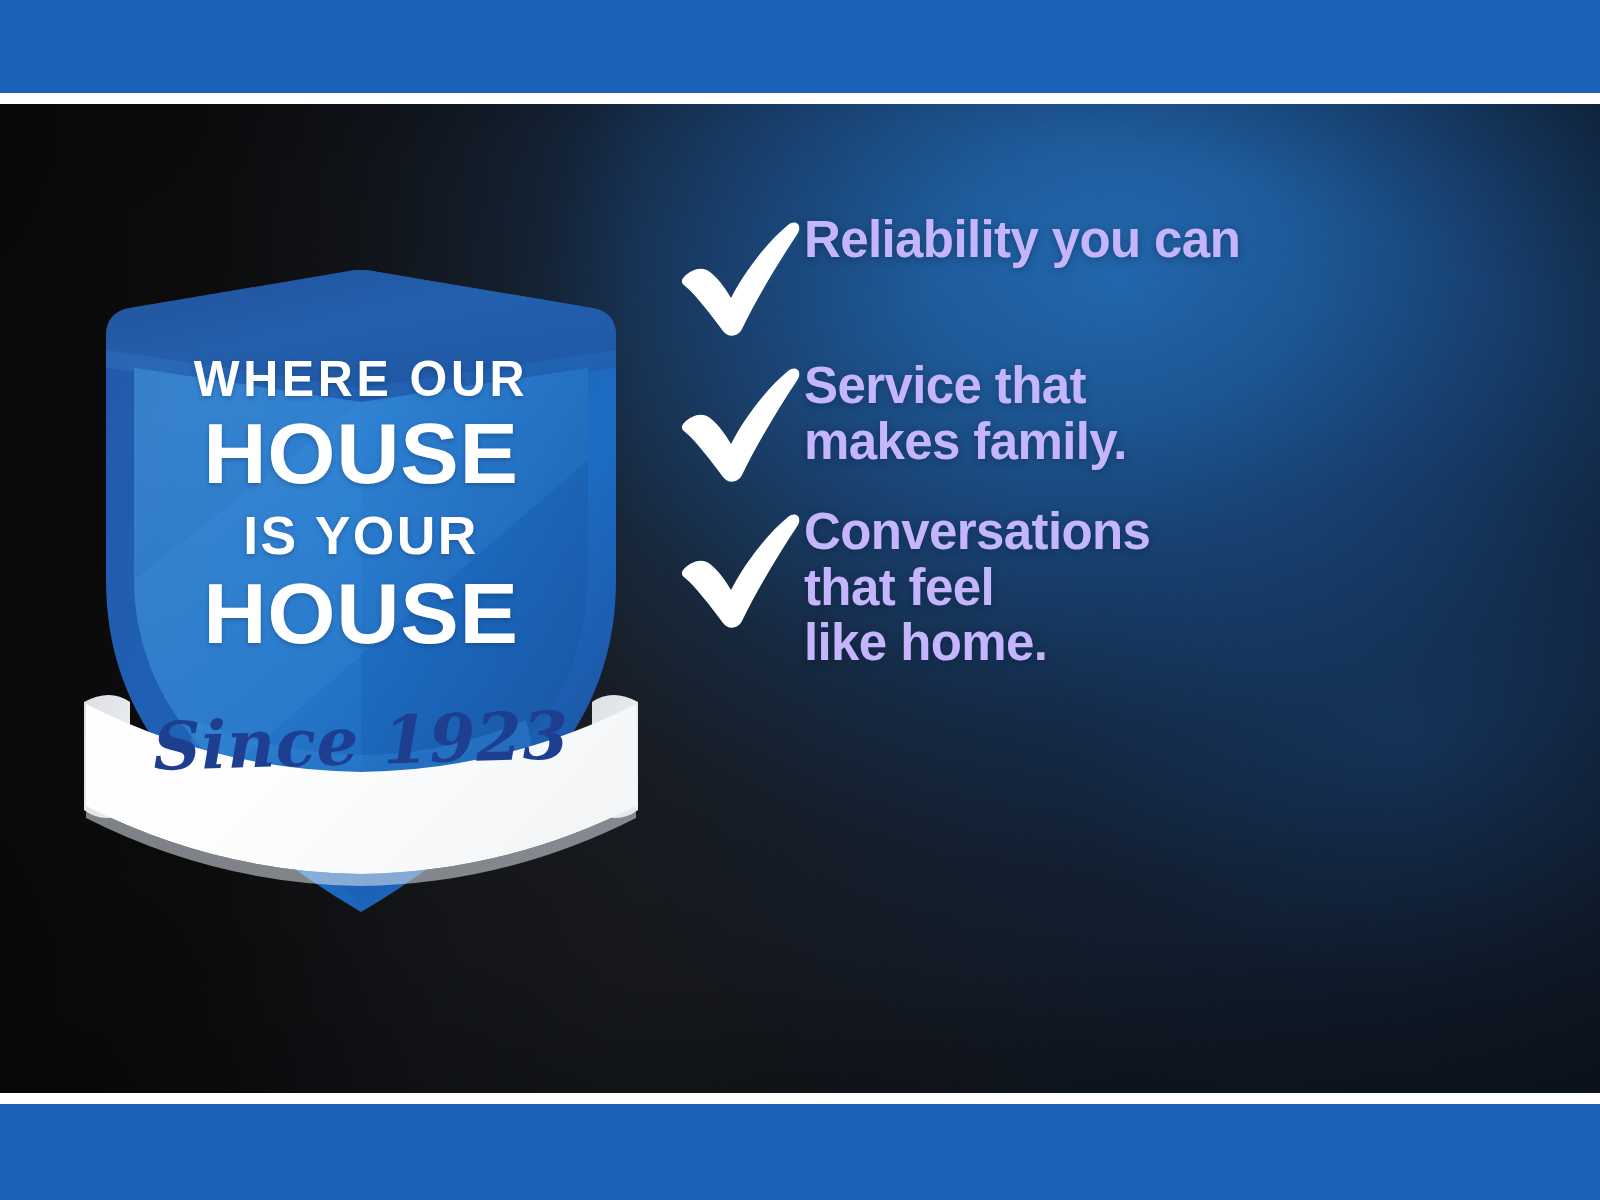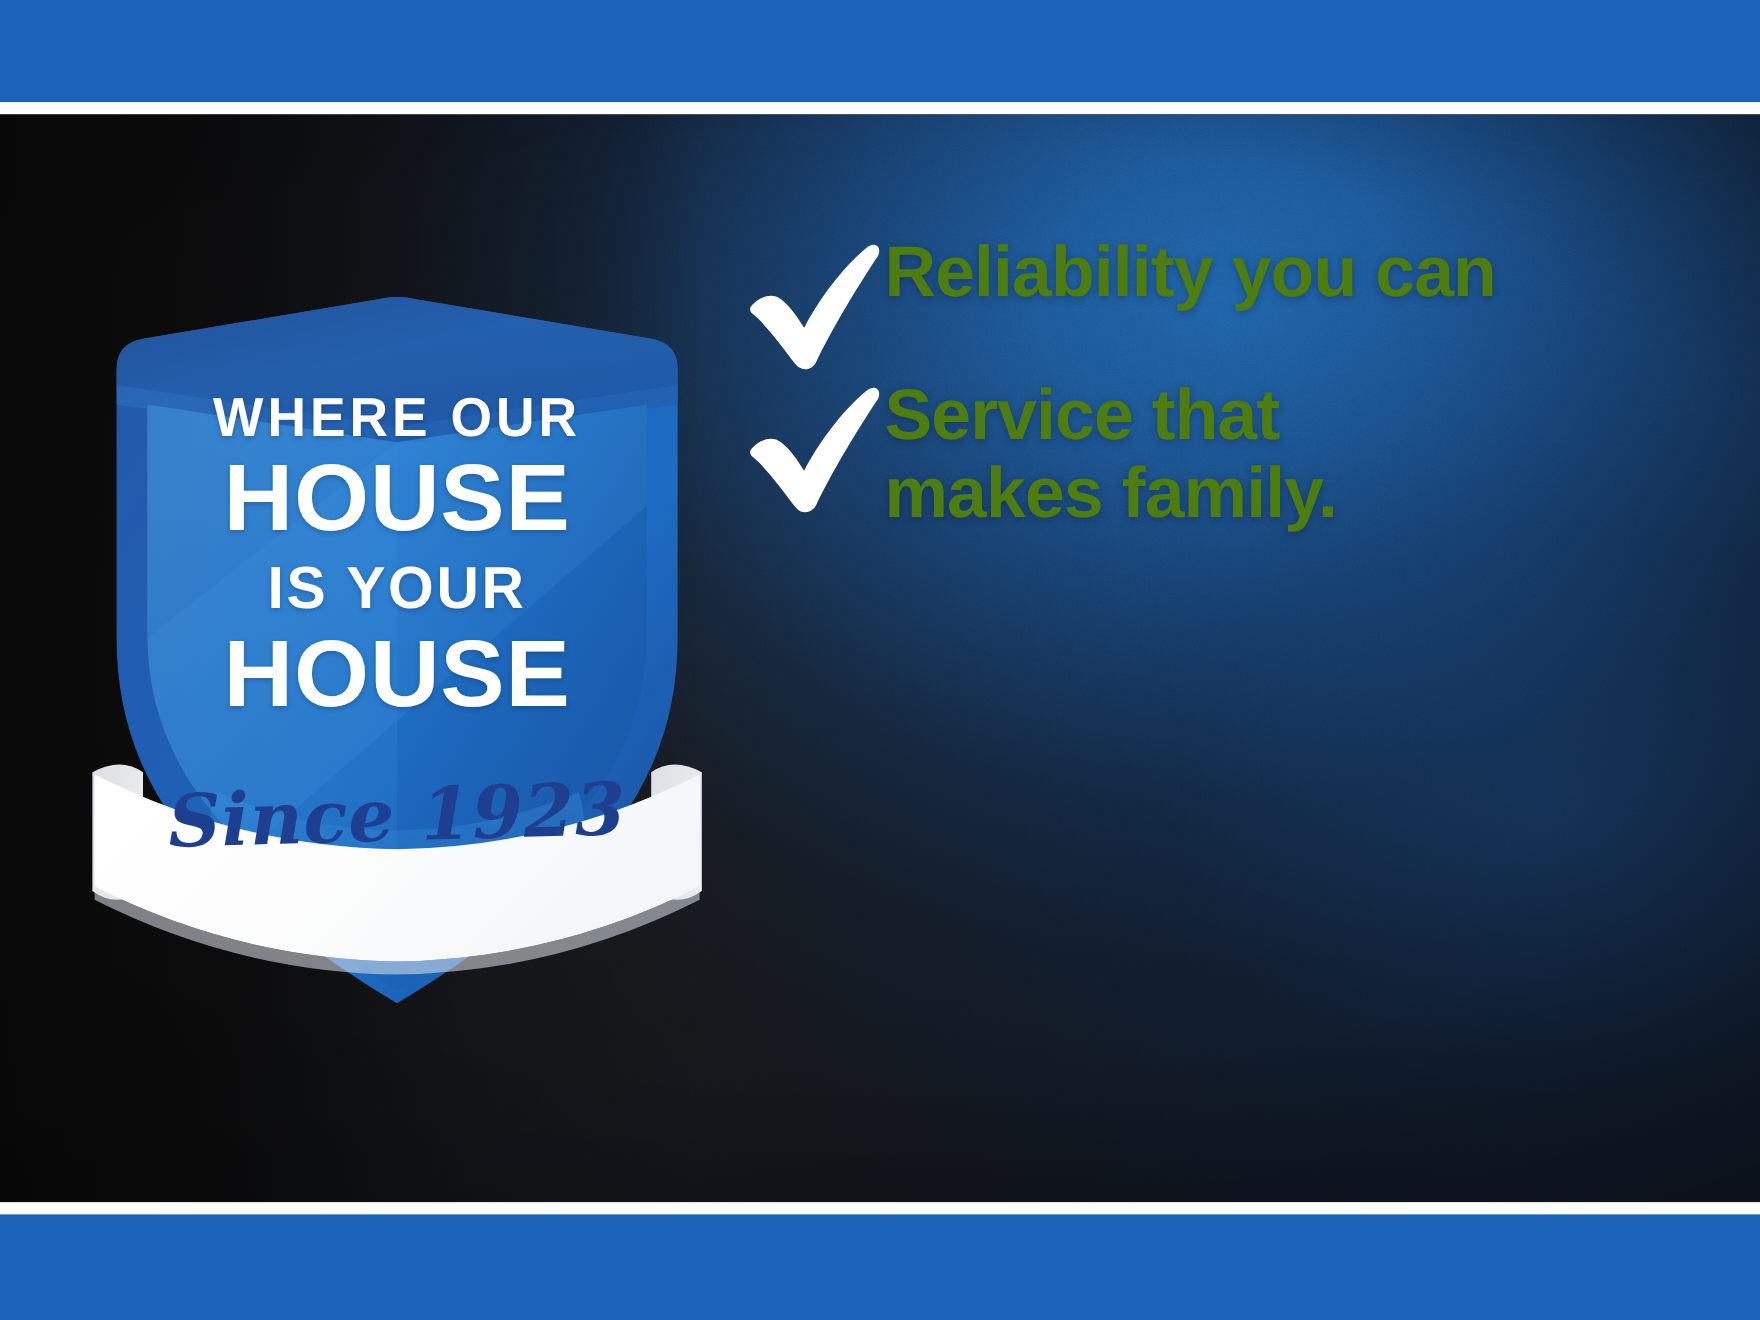--- a/index.html
+++ b/index.html
@@ -147,39 +147,39 @@
     position: absolute;
     left: 672px;
     top: 96px;   
     width: 880px;
   }
   .bullet {
     position: relative;
     display: flex;
     align-items: flex-start;
   }
-  .bullet + .bullet { margin-top: 0; }
+  .bullet + .bullet { margin-top: 16px; }
   .b1 { margin-top: 10px; }
   .b2 { margin-top: 112px; }
   .b3 { margin-top: 108px; }
 
   .check-icon {
     flex: 0 0 auto;
     width: 132px;
     height: 124px;
     margin-top: 6px;
   }
   .check-icon svg { display: block; width: 100%; height: 100%; }
 
   .bullet-text {
     flex: 1 1 auto;
-    color: #4d7c0f;
+    color: #c4b5fd;
     font-family: "Liberation Sans", sans-serif;
     font-weight: bold;
-    font-size: 65px;
+    font-size: 51px;
     line-height: 1.09;
     letter-spacing: -0.012em;
     text-shadow: 0 2px 8px rgba(0,20,48,0.35);
     padding-top: 2px;
   }
   .bullet-text .tl { display: block; white-space: nowrap; }
 </style>
 </head>
 <body>
 
@@ -338,20 +338,40 @@
                      C39,99 24,79 13,70
                      C9,67 9,64 12,61 Z" fill="#ffffff"></path>
           </svg>
         </div>
         <div class="bullet-text">
           <span class="tl">Service that</span>
           <span class="tl">makes family.</span>
         </div>
       </div>
 
+      <div class="bullet b3">
+        <div class="check-icon">
+          <svg viewBox="0 0 132 124" xmlns="http://www.w3.org/2000/svg">
+            <path d="M12,61
+                     C20,53 30,50 38,56
+                     C46,62 53,72 59,82
+                     C72,57 93,28 116,9
+                     C124,3 130,9 126,17
+                     C104,50 83,86 70,113
+                     C66,121 56,122 51,115
+                     C39,99 24,79 13,70
+                     C9,67 9,64 12,61 Z" fill="#ffffff"></path>
+          </svg>
+        </div>
+        <div class="bullet-text">
+          <span class="tl">Conversations</span>
+          <span class="tl">that feel</span>
+          <span class="tl">like home.</span>
+        </div>
+      </div>
 
     </div>
   </div>
 
   <div class="bar-gap gap-bottom"></div>
   <div class="bar bar-bottom"></div>
 
 </div>
 
 </body></html>

